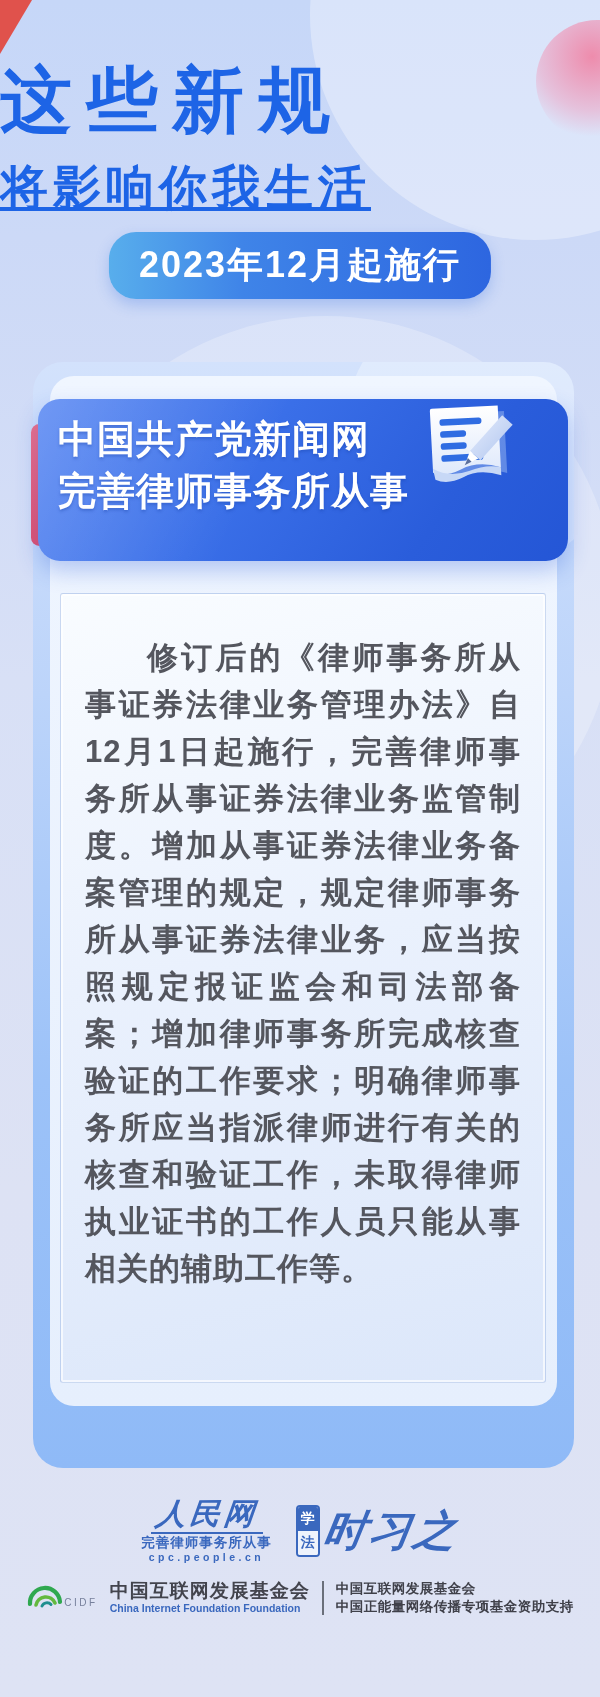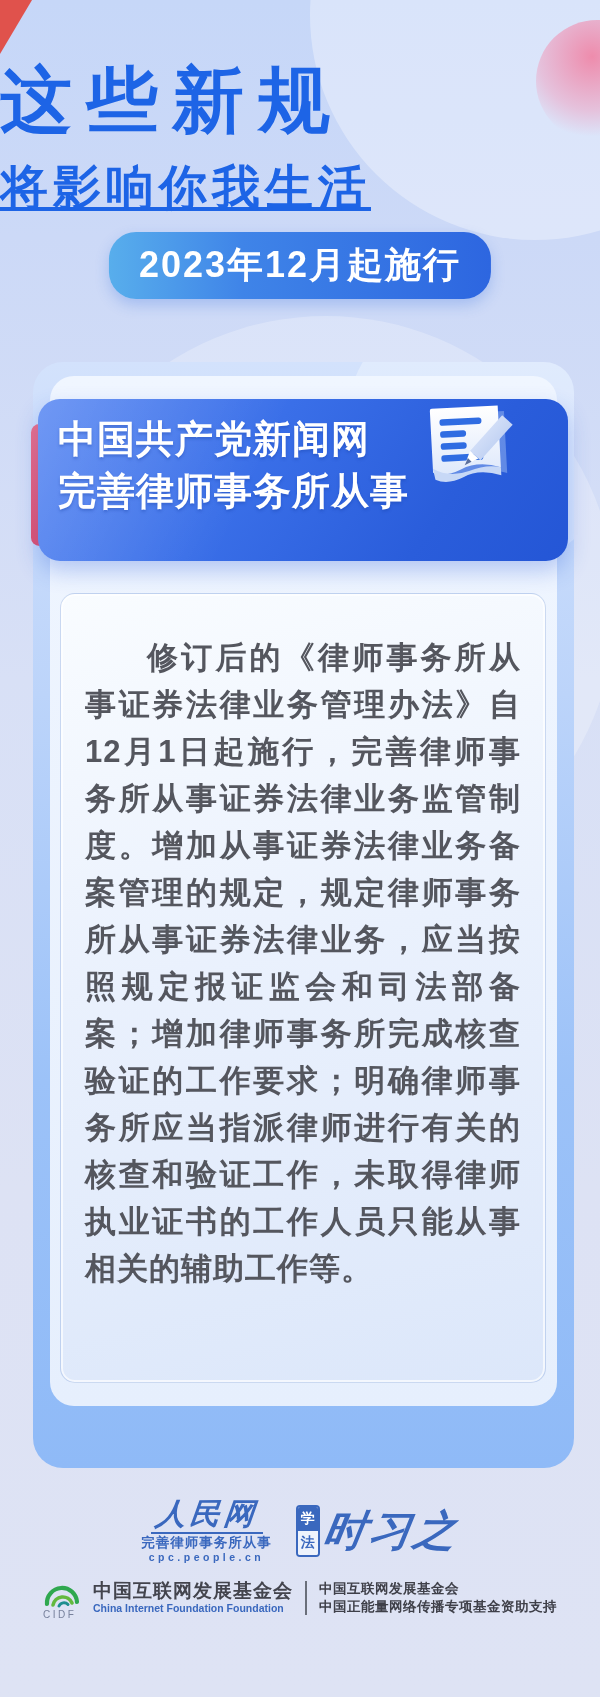--- a/index.html
+++ b/index.html
@@ -43,21 +43,21 @@
     background:linear-gradient(180deg,#ef6f88 0%,#e44f6b 100%);z-index:4;}
   .hdr{position:absolute;left:38px;top:399px;width:530px;height:162px;border-radius:22px;z-index:5;
     background:linear-gradient(125deg,#5585f2 0%,#3a6fe8 40%,#2a5ddb 75%,#2456d6 100%);
     box-shadow:0 10px 22px rgba(42,93,219,.30);overflow:hidden;}
   .hdr::before{content:'';position:absolute;inset:0;
     background:linear-gradient(115deg,rgba(255,255,255,.16) 0%,rgba(255,255,255,0) 42%);}
   .hdr-text{position:absolute;left:20px;top:14px;color:#fff;font-weight:900;
     font-size:38px;line-height:52px;letter-spacing:1px;text-shadow:0 2px 3px rgba(20,60,160,.35);}
   .doc-icon{position:absolute;right:50px;top:4px;width:100px;height:96px;}
 
-  .inner-card{position:absolute;left:60px;top:593px;width:486px;height:790px;border-radius:15px;z-index:6;
+  .inner-card{position:absolute;left:60px;top:593px;width:486px;height:790px;border-radius:3px;z-index:6;
     background:linear-gradient(168deg,#f9fcff 0%,#eaf1fd 45%,#dce7fa 100%);
     border:1px solid rgba(165,190,230,.55);box-shadow:inset 0 0 0 2px rgba(255,255,255,.65);}
   .body-text{padding:40px 24px 0 24px;font-size:31px;line-height:47px;letter-spacing:1px;
     color:#54565e;font-weight:600;text-align:justify;text-indent:2em;}
 
   
   .footer-row1{position:absolute;top:1498px;left:0;width:100%;display:flex;align-items:center;
     justify-content:center;gap:24px;z-index:2;color:#3a68be;}
   .people-block{display:flex;flex-direction:column;align-items:center;}
   .people-script{font-family:"DejaVu Serif","Liberation Serif",serif;font-style:italic;font-weight:bold;
@@ -69,21 +69,21 @@
     display:flex;flex-direction:column;}
   .xuefa-box .cell{flex:1;display:flex;align-items:center;justify-content:center;
     font-size:14px;font-weight:900;}
   .xuefa-box .cell.top{background:#3a68be;color:#fff;}
   .xuefa-box .cell.bot{color:#3a68be;background:#eef3fc;}
   .xuefa-title{font-size:42px;font-weight:900;font-style:italic;transform:skewX(-9deg);
     letter-spacing:3px;margin-left:4px;}
 
   .footer-row2{position:absolute;top:1580px;left:0;width:100%;display:flex;align-items:flex-start;
     justify-content:center;gap:12px;z-index:2;}
-  .cidf-logo{display:flex;flex-direction:column;align-items:flex-start;margin-top:2px;}
+  .cidf-logo{display:flex;flex-direction:row;align-items:flex-end;margin-top:2px;}
   .cidf-abbr{font-size:10px;letter-spacing:2.5px;color:#77819c;line-height:11px;margin-top:1px;}
   .cidf-names{display:flex;flex-direction:column;}
   .cidf-cn{font-size:19px;font-weight:900;color:#43444d;letter-spacing:1px;line-height:22px;}
   .cidf-en{font-size:10.5px;font-weight:bold;color:#3a68be;line-height:13px;}
   .v-divider{width:2px;height:34px;background:#6a6f7a;margin-top:1px;}
   .support{display:flex;flex-direction:column;}
   .support div{font-size:13.5px;font-weight:900;color:#3f4049;line-height:17.5px;letter-spacing:.5px;}
 </style>
 </head>
 <body>

